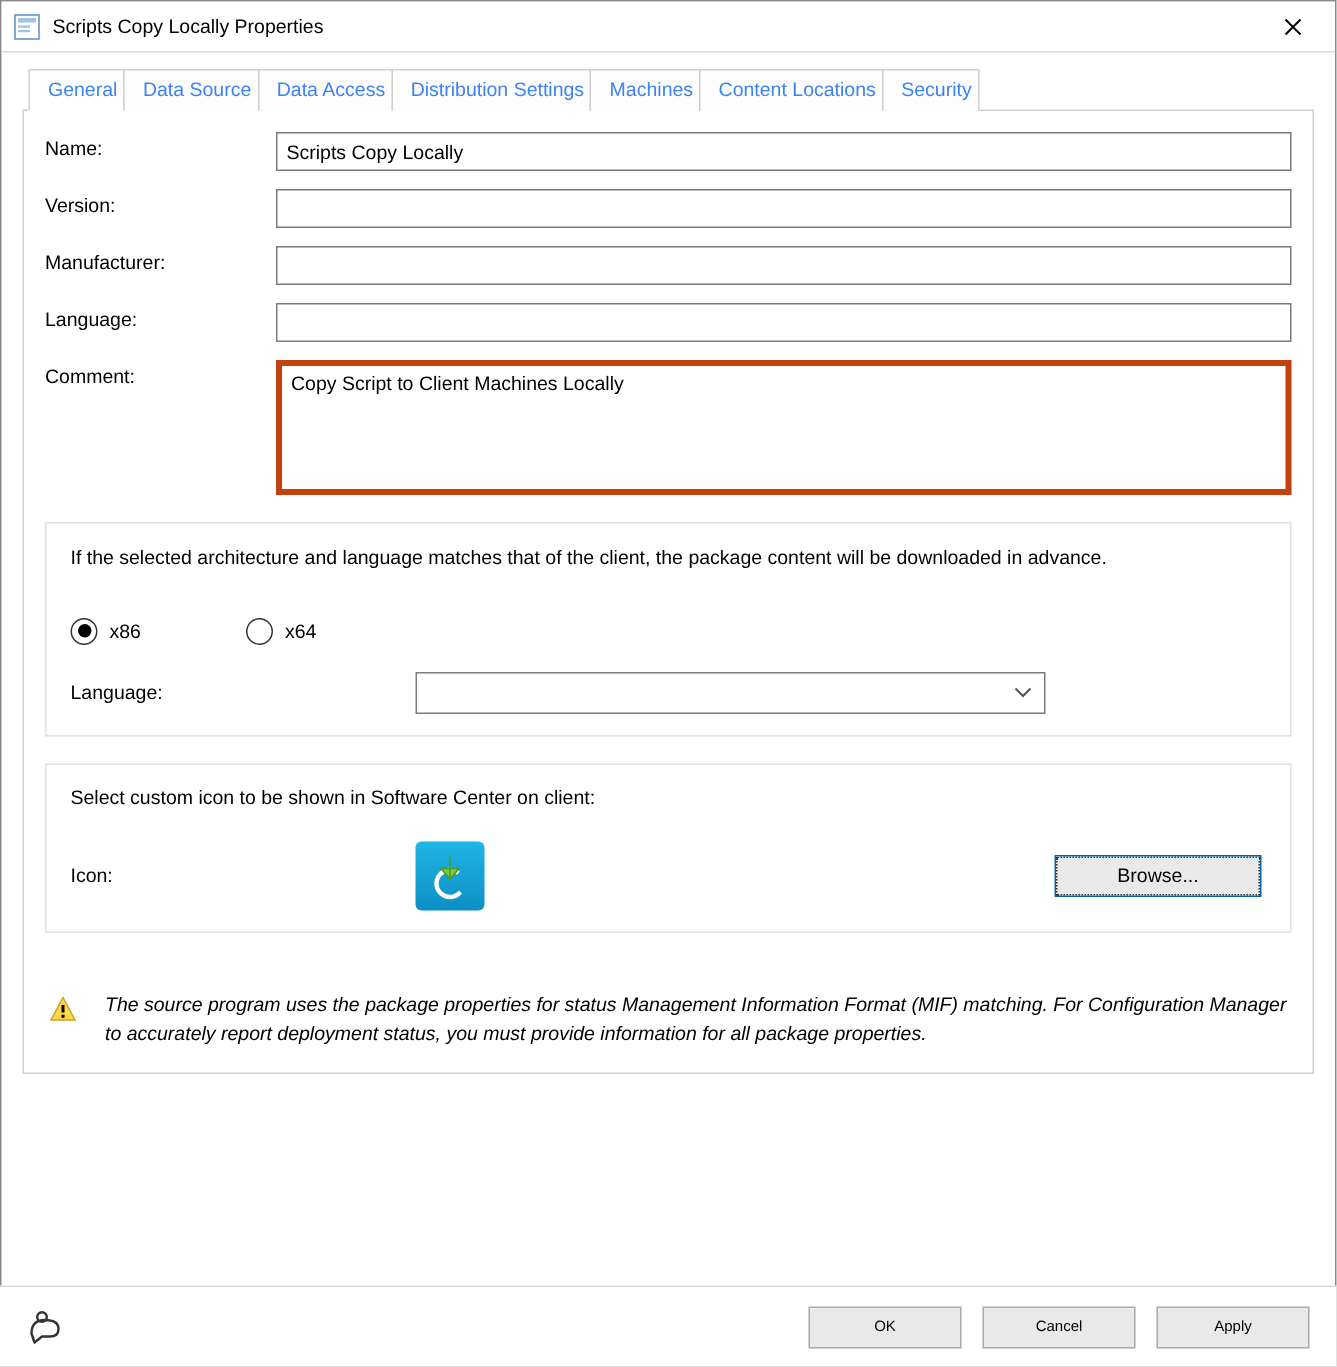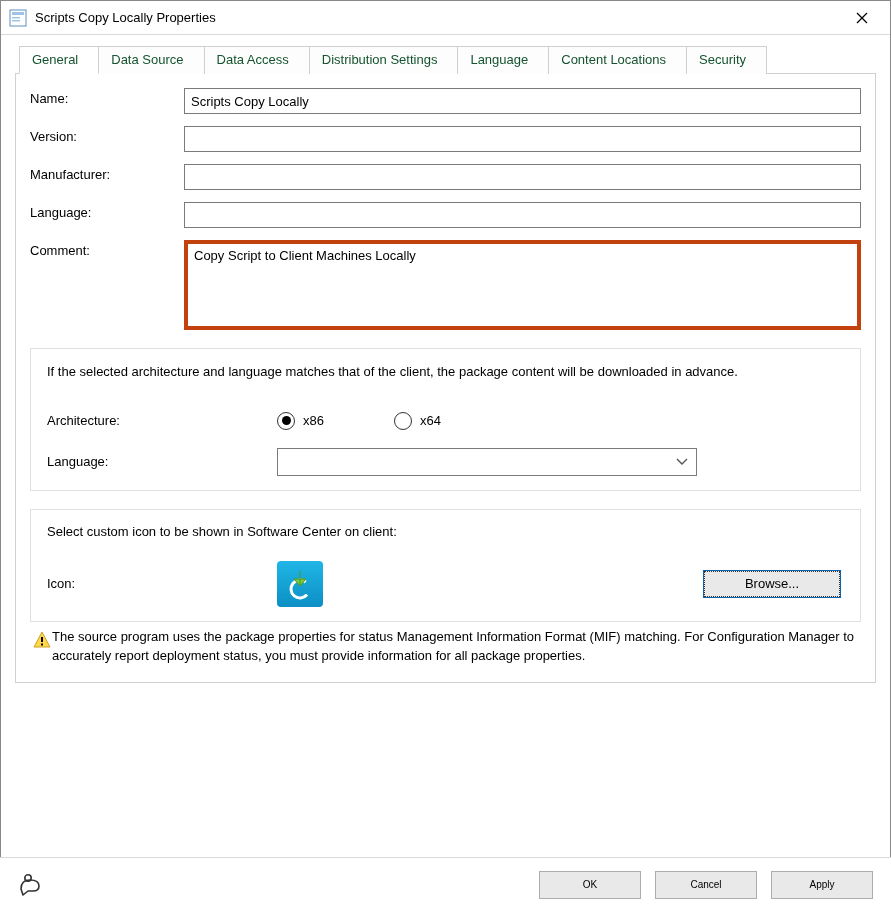--- a/index.html
+++ b/index.html
@@ -51,29 +51,29 @@
     padding: 10px 14px 0 14px;
   }
 
   
   .tabs {
     display: flex;
     position: relative;
     margin-left: 4px;
   }
   .tab {
-    padding: 5px 20px 6px 12px;
+    padding: 5px 4px 6px 12px;
     font-size: 13px;
     border: 1px solid #d0d0d0;
     border-bottom: none;
     background: #fff;
     margin-right: -1px;
     position: relative;
     top: 1px;
-    color: #14532d;
+    color: #3b82f6;
     cursor: default;
   }
   .tab.active {
     background: #fff;
     border-bottom: 1px solid #fff;
     z-index: 2;
   }
   .tab:not(.active) {
     background: #fdfdfd;
   }
@@ -200,23 +200,24 @@
     outline:1px solid #0a64ad;
     background:#e9e9e9;
     font-size:13px;
     display:flex; align-items:center; justify-content:center;
     margin-right: 4px;
   }
 
   
   .warn {
     display:flex;
-    gap:0;
-    margin-top: 6px;
+    gap:18px;
+    margin-top: 39px;
     padding: 0 2px;
+    font-style: italic;
   }
   .warn .wicon {
     width:20px;
     padding-top:2px;
   }
   .warn .wtext {
     flex:1;
     font-size:13px;
     line-height:1.45;
   }
@@ -265,21 +266,21 @@
   </span>
 </div>
 
 <div class="content">
 
   <div class="tabs">
     <div class="tab active">General</div>
     <div class="tab">Data Source</div>
     <div class="tab">Data Access</div>
     <div class="tab">Distribution Settings</div>
-    <div class="tab">Language</div>
+    <div class="tab">Machines</div>
     <div class="tab">Content Locations</div>
     <div class="tab">Security</div>
   </div>
 
   <div class="tab-panel">
 
     <div class="form-row">
       <div class="label">Name:</div>
       <input type="text" value="Scripts Copy Locally" style="">
     </div>
@@ -297,21 +298,20 @@
     </div>
     <div class="form-row">
       <div class="label">Comment:</div>
       <textarea style="">Copy Script to Client Machines Locally</textarea>
     </div>
 
     <div class="panel">
       <div class="info">If the selected architecture and language matches that of the client, the package content will be downloaded in advance.</div>
 
       <div class="arch-row">
-        <div class="alabel">Architecture:</div>
         <div class="radio-group">
           <div class="radio-item">
             <span class="radio-circle checked"></span>
             <span>x86</span>
           </div>
           <div class="radio-item">
             <span class="radio-circle"></span>
             <span>x64</span>
           </div>
         </div>

